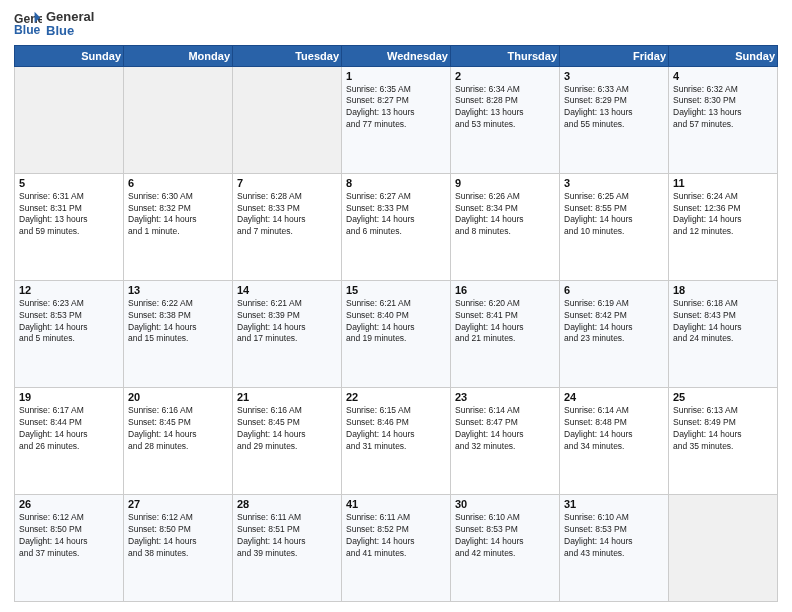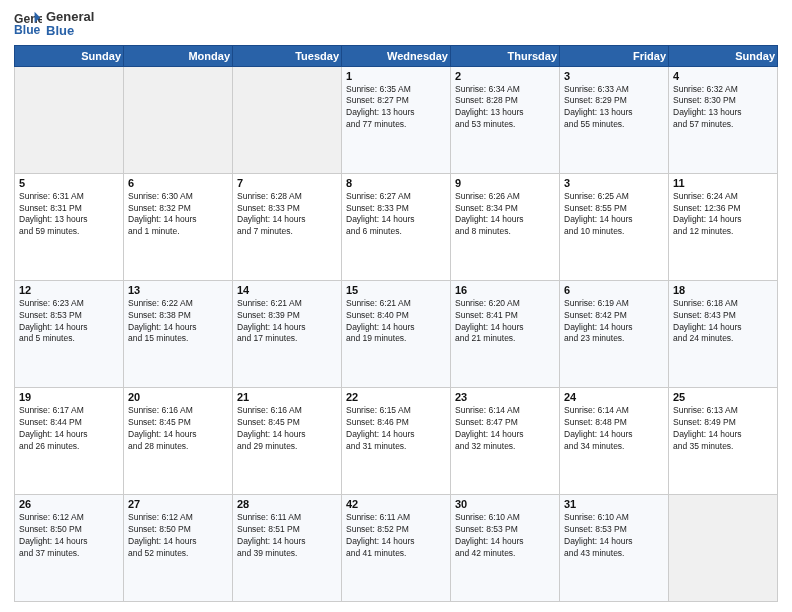--- a/index.html
+++ b/index.html
@@ -239,28 +239,28 @@
             <div class="day-info"><span>Sunrise: 6:13 AM</span><br><span>Sunset: 8:49 PM</span><br><span>Daylight: 14 hours</span><br><span>and 35 minutes.</span></div>
           </td>
         </tr>
         <tr>
           <td>
             <div class="day-number">26</div>
             <div class="day-info"><span>Sunrise: 6:12 AM</span><br><span>Sunset: 8:50 PM</span><br><span>Daylight: 14 hours</span><br><span>and 37 minutes.</span></div>
           </td>
           <td>
             <div class="day-number">27</div>
-            <div class="day-info"><span>Sunrise: 6:12 AM</span><br><span>Sunset: 8:50 PM</span><br><span>Daylight: 14 hours</span><br><span>and 52 minutes.</span></div>
+            <div class="day-info"><span>Sunrise: 6:12 AM</span><br><span>Sunset: 8:50 PM</span><br><span>Daylight: 14 hours</span><br><span>and 38 minutes.</span></div>
           </td>
           <td>
             <div class="day-number">28</div>
             <div class="day-info"><span>Sunrise: 6:11 AM</span><br><span>Sunset: 8:51 PM</span><br><span>Daylight: 14 hours</span><br><span>and 39 minutes.</span></div>
           </td>
           <td>
-            <div class="day-number">42</div>
+            <div class="day-number">41</div>
             <div class="day-info"><span>Sunrise: 6:11 AM</span><br><span>Sunset: 8:52 PM</span><br><span>Daylight: 14 hours</span><br><span>and 41 minutes.</span></div>
           </td>
           <td>
             <div class="day-number">30</div>
             <div class="day-info"><span>Sunrise: 6:10 AM</span><br><span>Sunset: 8:53 PM</span><br><span>Daylight: 14 hours</span><br><span>and 42 minutes.</span></div>
           </td>
           <td>
             <div class="day-number">31</div>
             <div class="day-info"><span>Sunrise: 6:10 AM</span><br><span>Sunset: 8:53 PM</span><br><span>Daylight: 14 hours</span><br><span>and 43 minutes.</span></div>
           </td>

